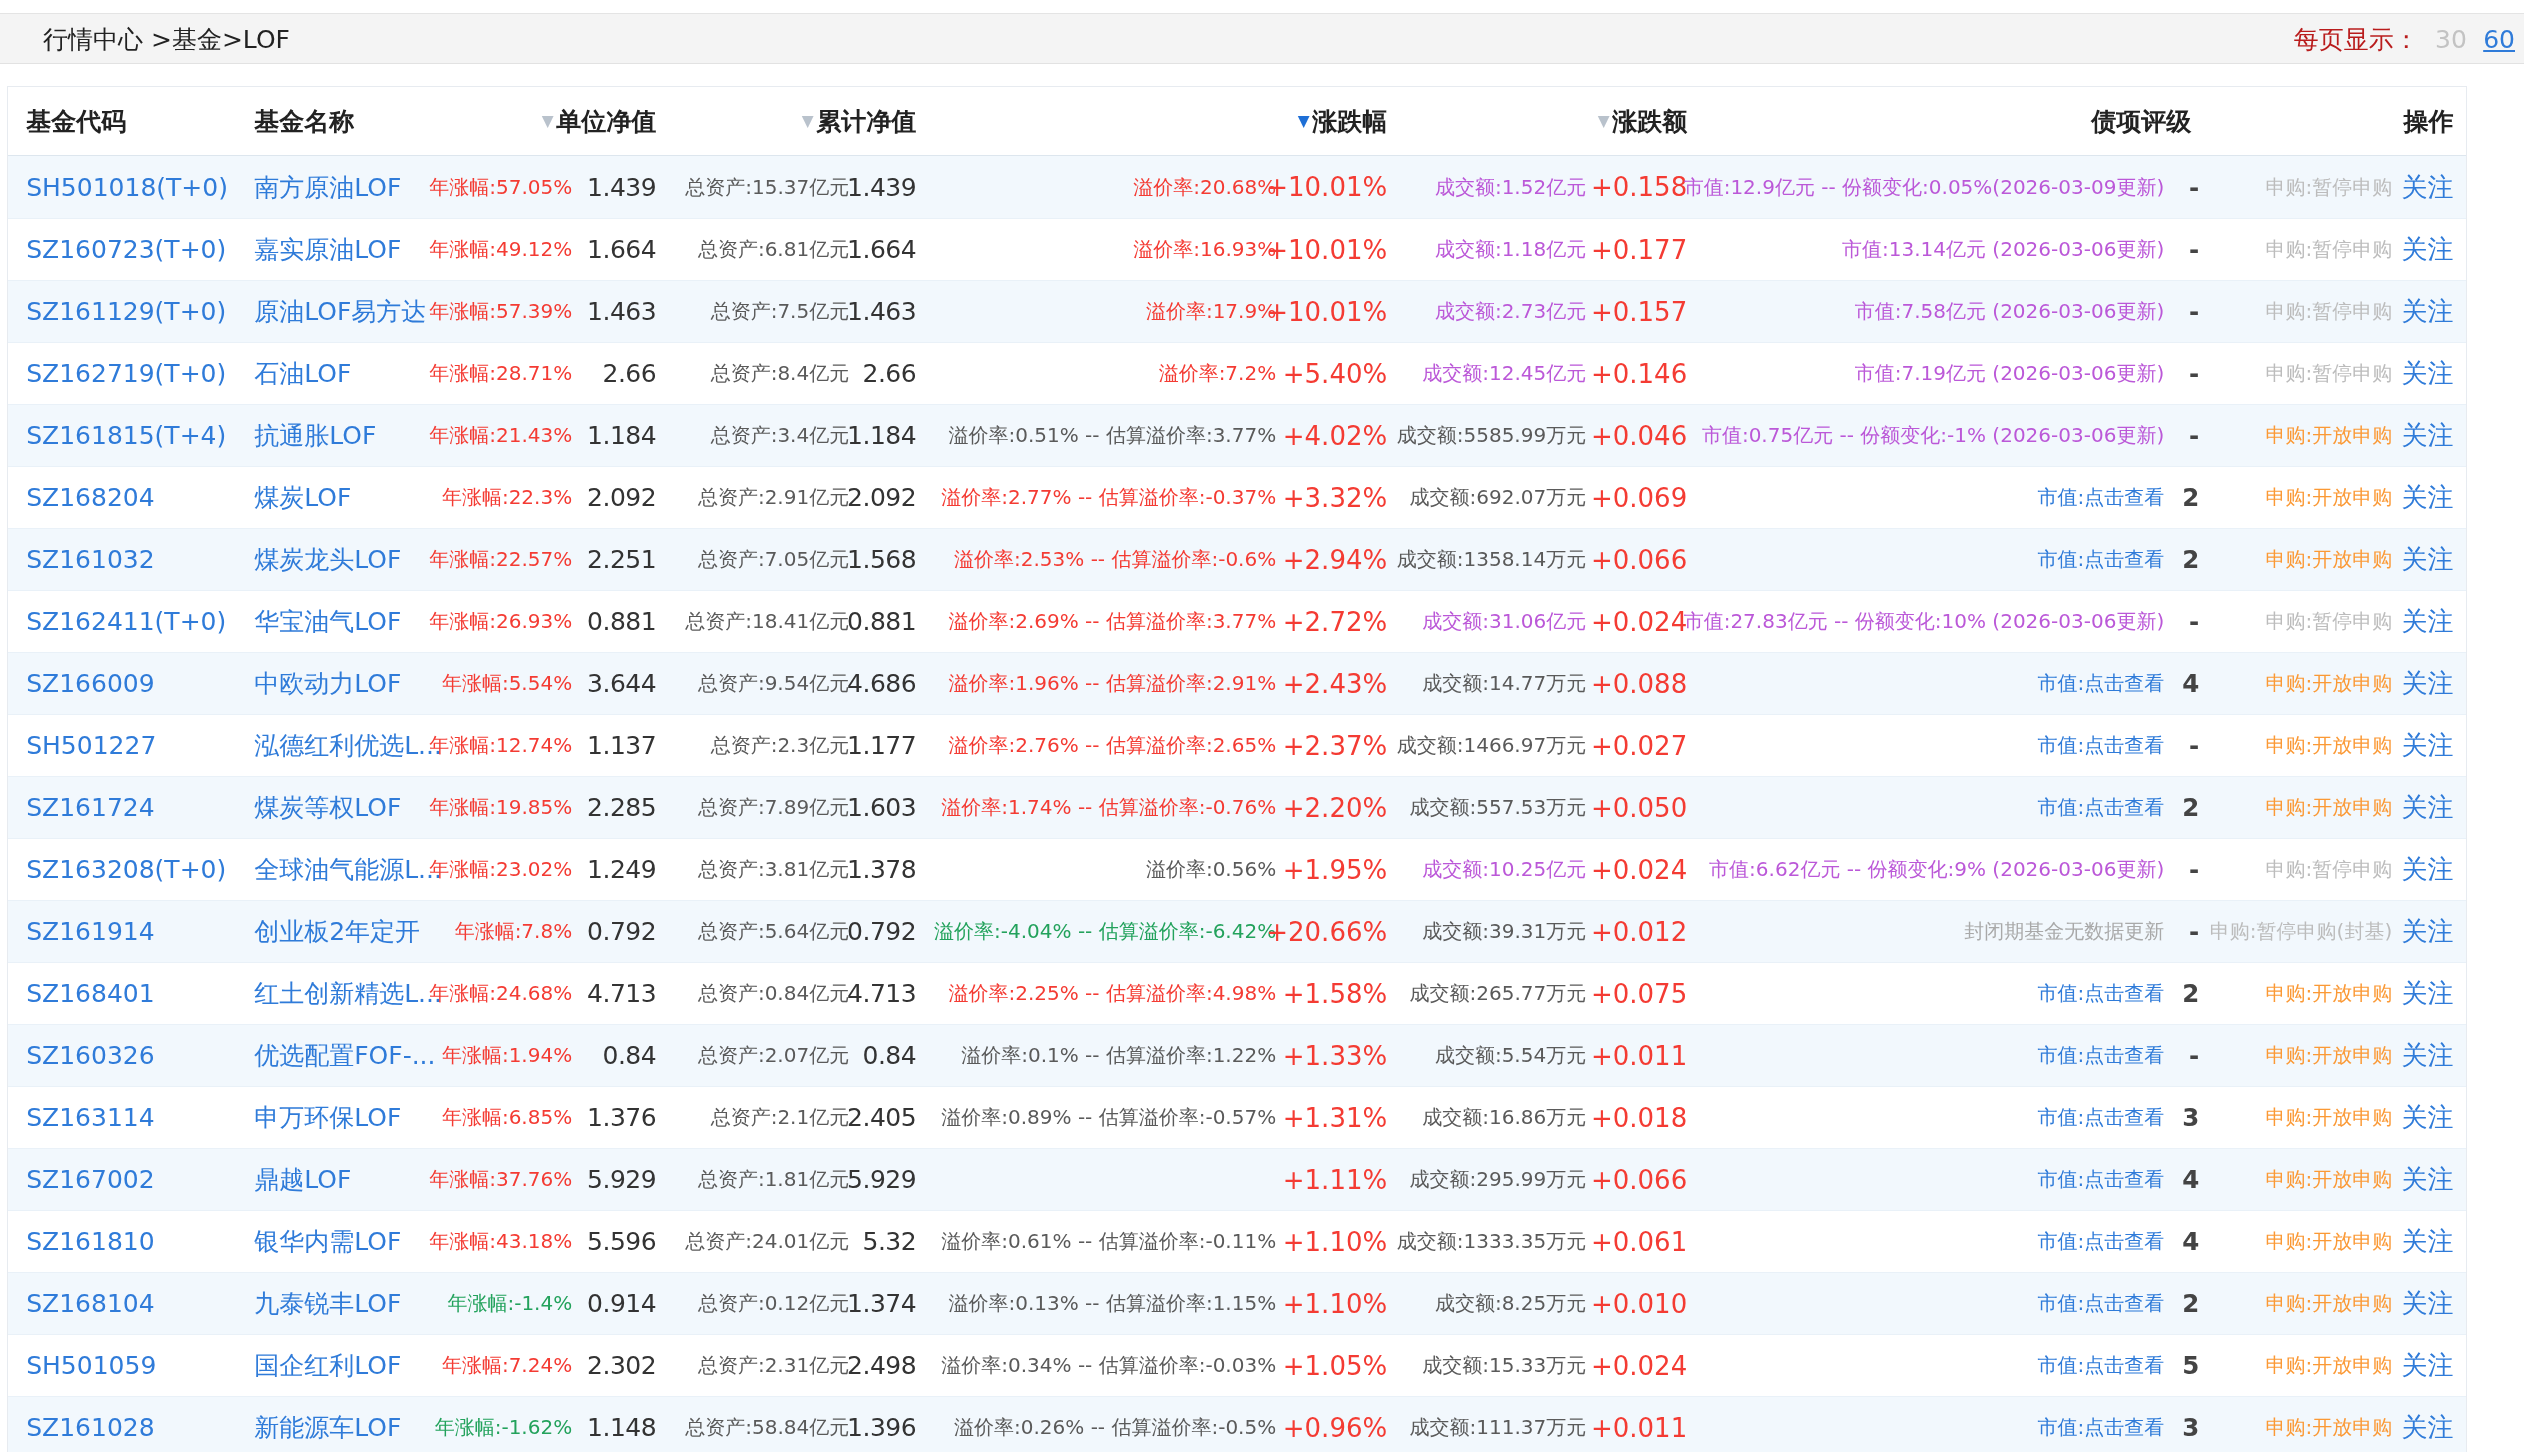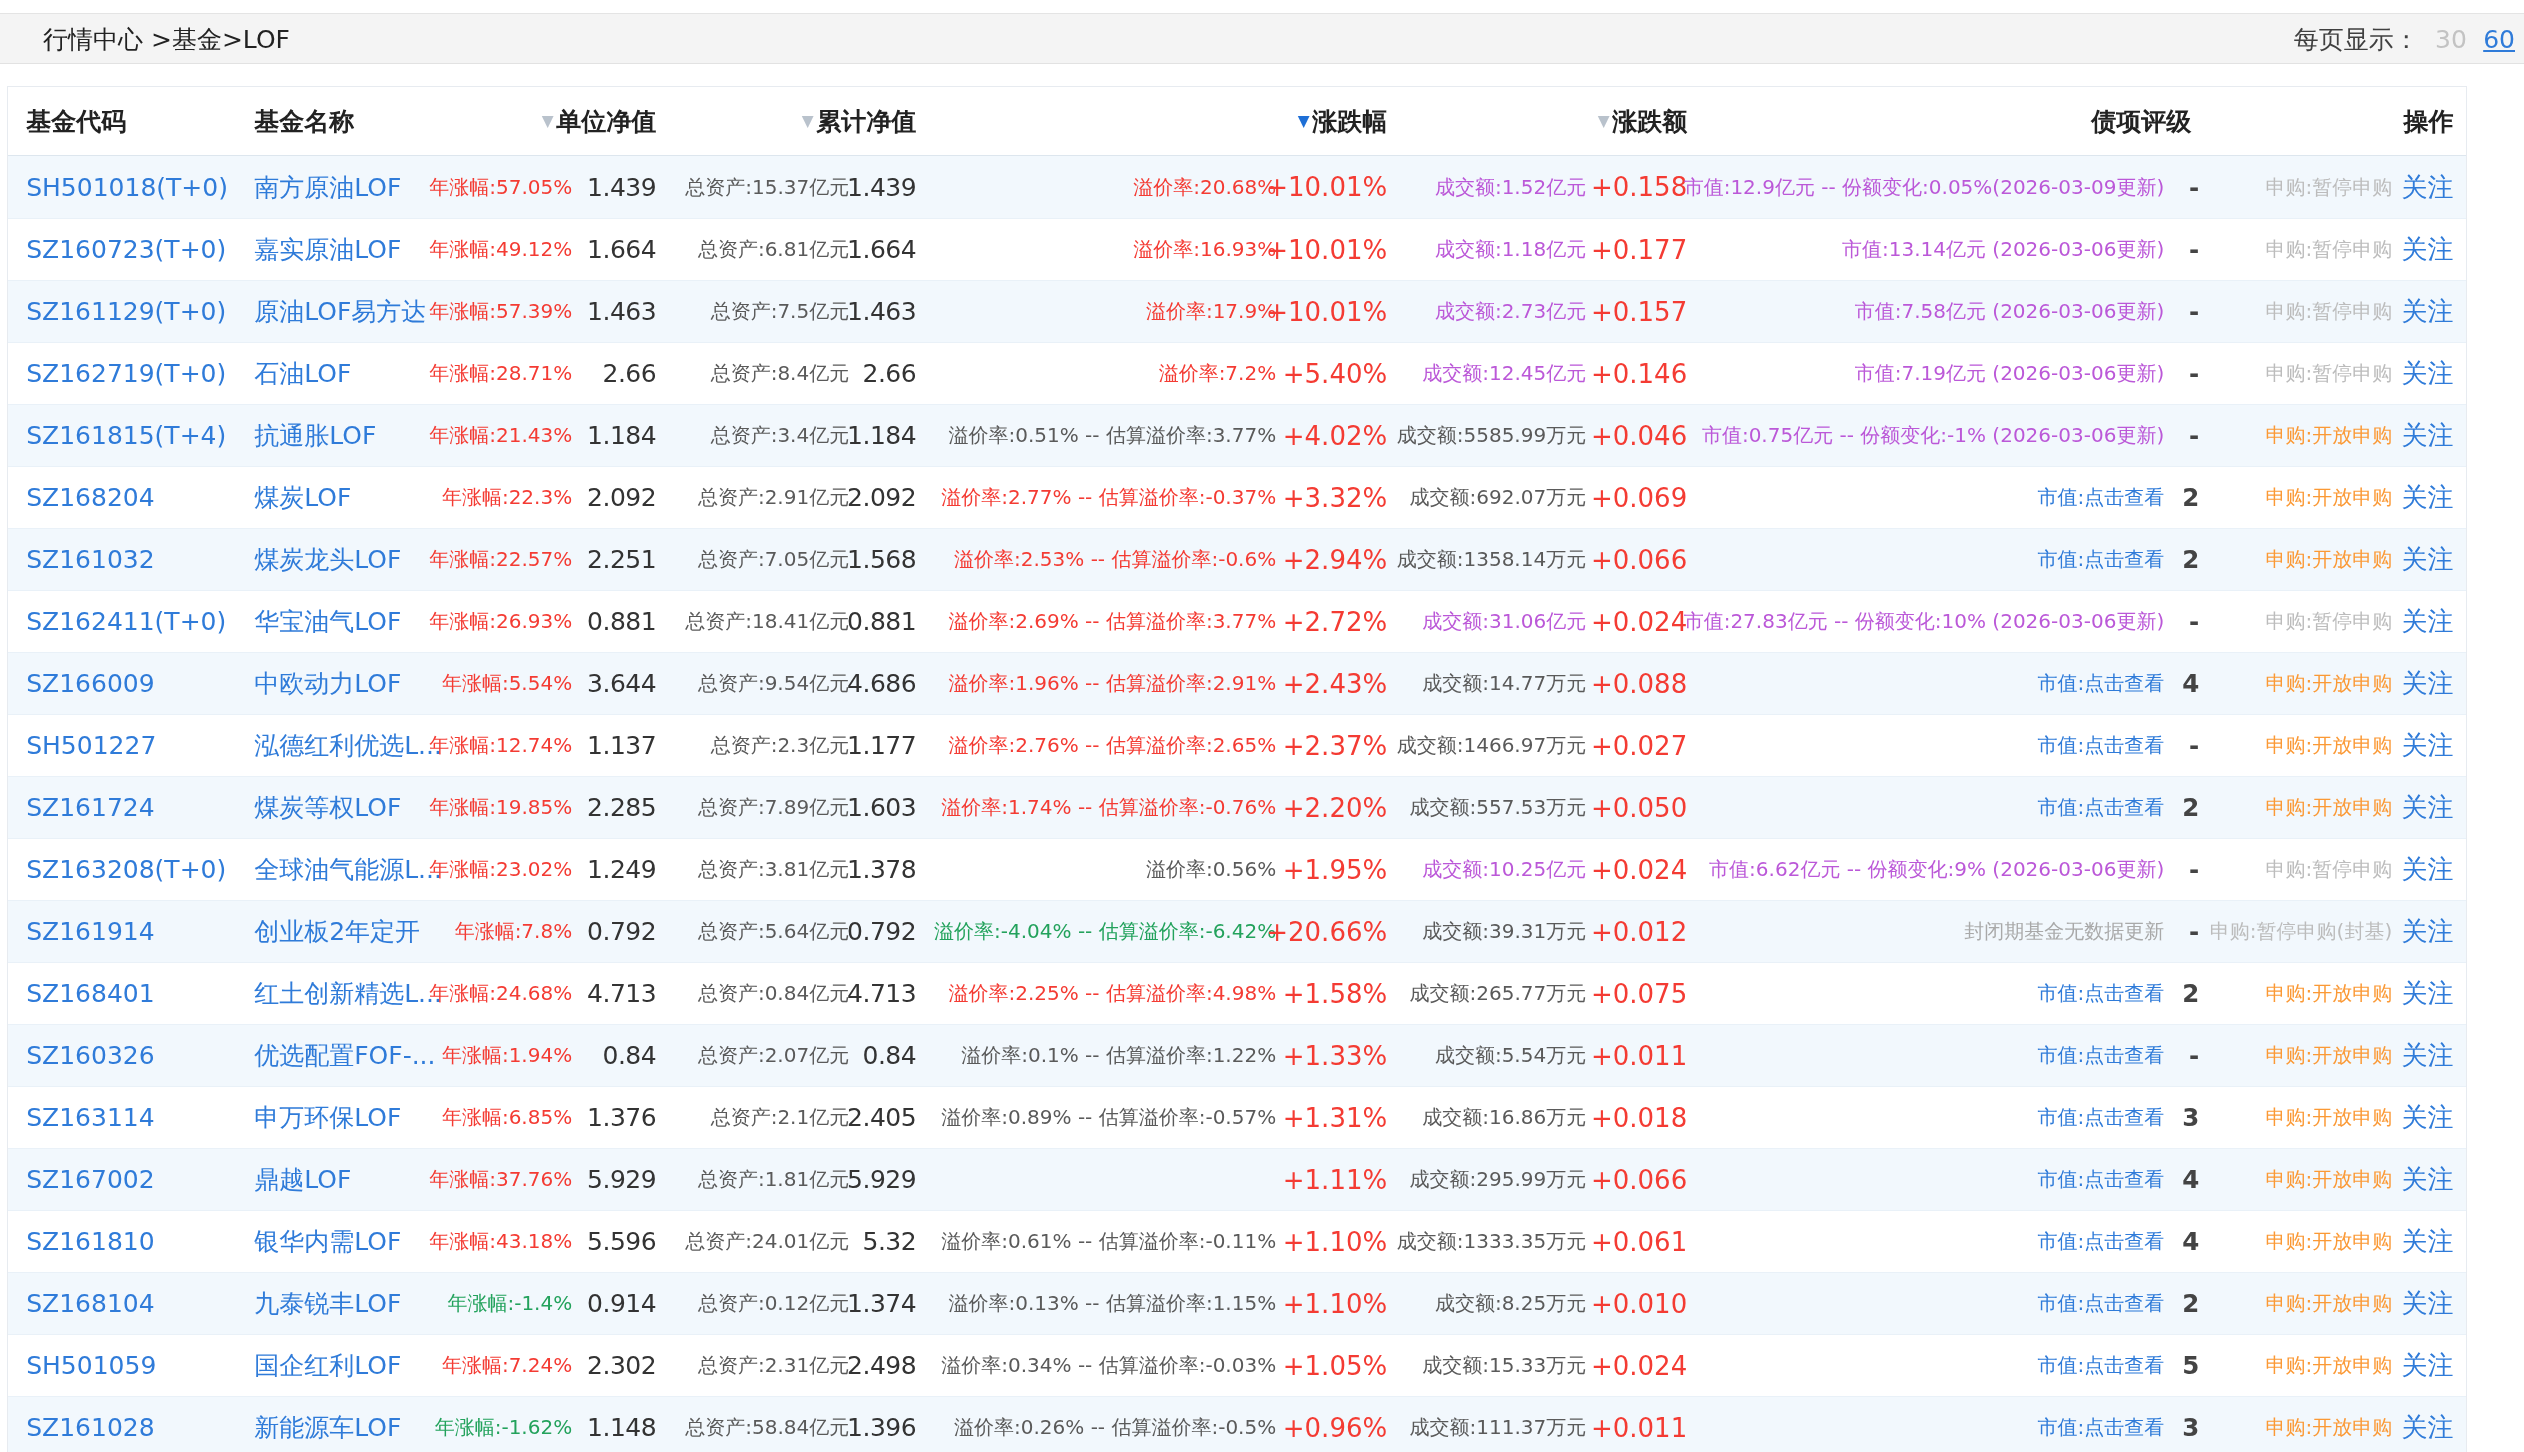--- a/index.html
+++ b/index.html
@@ -14,21 +14,21 @@
     background:#f4f4f4;border-top:0.9px solid #e4e4e4;border-bottom:0.9px solid #e2e2e2;
     box-sizing:border-box;
   }
   .breadcrumb{
     position:absolute;left:43px;top:0;height:51px;line-height:51px;
     font-size:25px;color:#222;
   }
   .pagesize{
     position:absolute;right:10px;top:0;height:51px;line-height:51px;font-size:25px;
   }
-  .pagesize .lbl{color:#404040;}
+  .pagesize .lbl{color:#b91c1c;}
   .pagesize .opt{margin-left:16.3px;cursor:pointer;}
   .pagesize .opt.inactive{color:#c3c3c3;}
   .pagesize .opt.active{color:#2f7bd9;text-decoration:underline;}
   
   .panel{
     position:absolute;left:7.2px;top:86px;width:2460px;height:1377px;
     background:#fff;border:0.9px solid #e7ebf0;border-bottom:none;box-sizing:border-box;
   }
   .thead{
     position:relative;width:100%;height:69px;background:#fff;

